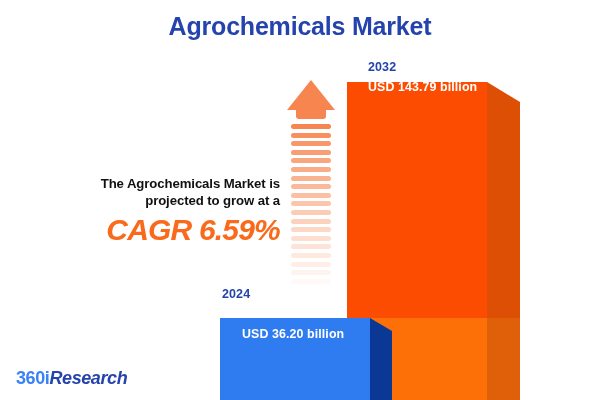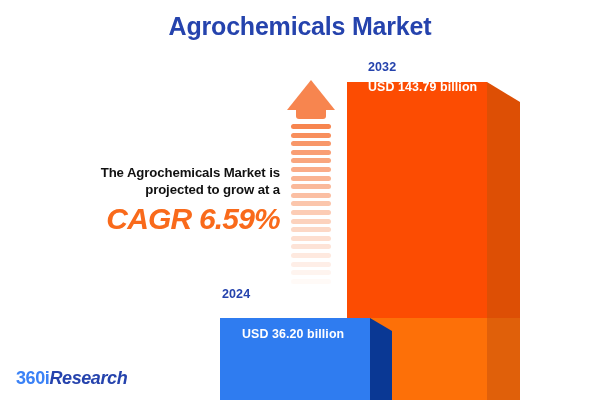--- a/index.html
+++ b/index.html
@@ -21,21 +21,21 @@
     letter-spacing:-0.2px;
   }
 
   
   .cagr-block{
     position:absolute;left:40px;top:164px;width:240px;
     text-align:right;
   }
   .cagr-lead{
     font-size:13.2px;font-weight:bold;color:#111111;
-    line-height:17px;letter-spacing:-0.1px;
+    line-height:17px;letter-spacing:-0.1px;margin-top:11px;
   }
   .cagr-value{
     margin-top:4px;
     font-size:30px;font-weight:bold;color:#f96a1b;
     letter-spacing:-0.8px;line-height:34px;font-style:italic;
   }
 
   
   .arrow{position:absolute;left:287px;top:80px;width:48px;height:218px;}
   .arrow-head{

